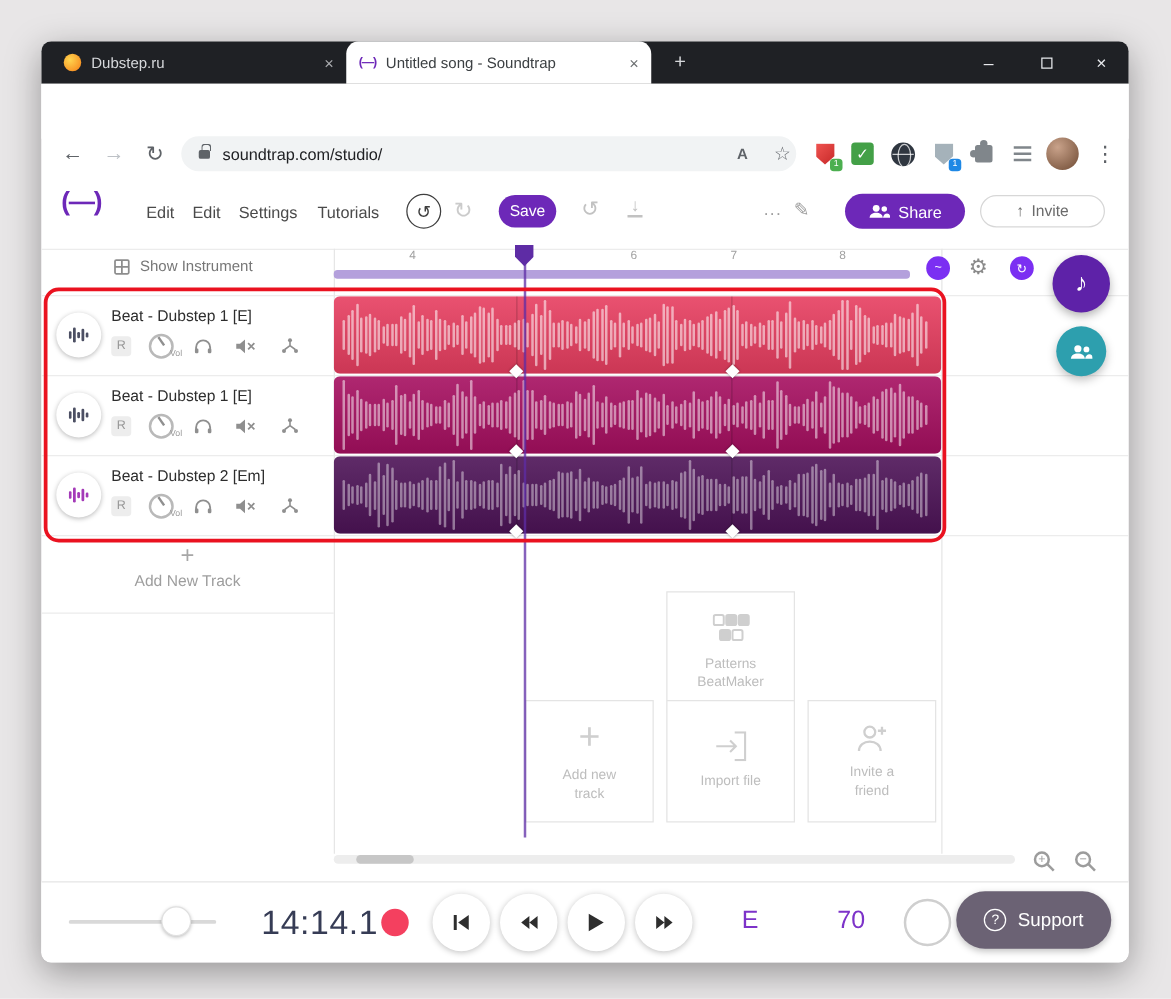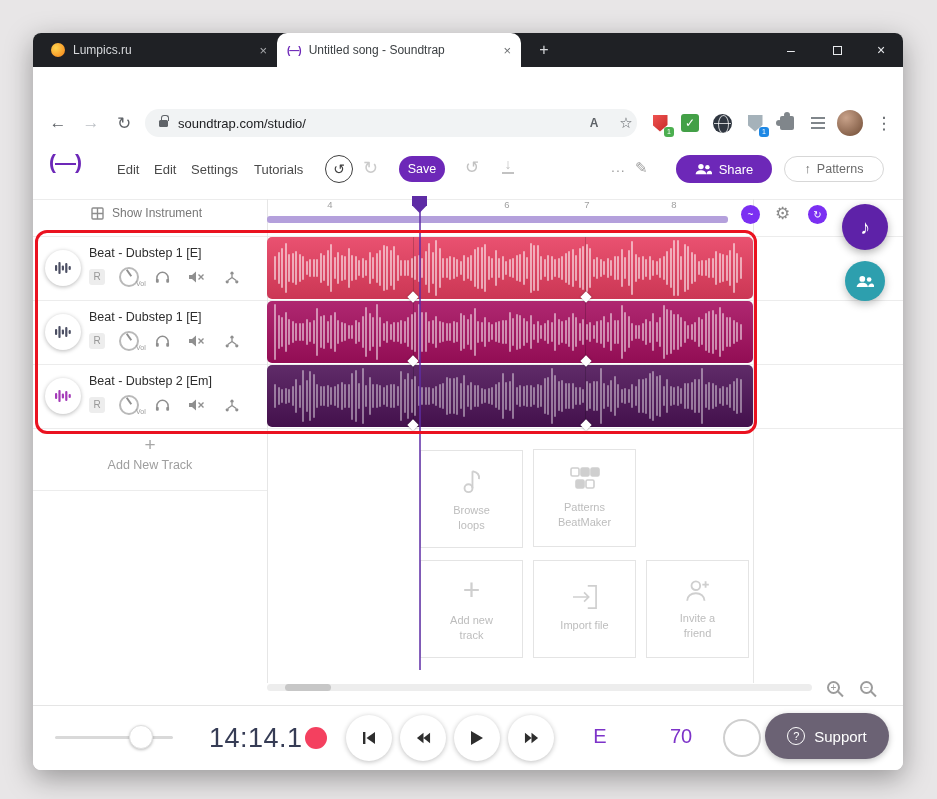--- a/index.html
+++ b/index.html
@@ -170,21 +170,21 @@
   .grid-ic { width:13px; height:13px; }
 </style>
 </head>
 <body>
 
 <div class="window">
 
   <div class="tabstrip">
     <div class="tab inactive">
       <span class="fav-lumpics"></span>
-      <span class="tab-title">Lumpics.ru</span>
+      <span class="tab-title">Dubstep.ru</span>
       <span class="tab-close">×</span>
     </div>
     <div class="tab active">
       <span class="fav-st">(—)</span>
       <span class="tab-title">Untitled song - Soundtrap</span>
       <span class="tab-close">×</span>
     </div>
     <div class="newtab">+</div>
     <div class="winctl" style="left:740px;">–</div>
     <div class="winctl" style="left:786px;">
@@ -253,21 +253,21 @@
     <svg width="17" height="12" viewBox="0 0 20 14" fill="#fff">
       <circle cx="7" cy="4.2" r="3.2"></circle>
         <path d="M0.8 13.2c0-3.2 3-4.8 6.2-4.8s6.2 1.6 6.2 4.8z"></path>
       <circle cx="14.6" cy="4.8" r="2.6"></circle>
         <path d="M13.4 13.2c.4-2.6 2-4 3.9-4 1.6 0 3 1.3 3 4z"></path>
     </svg>
     <span>Share</span>
   </div>
   <div class="upgrade-btn">
     <span>↑</span>
-    <span>Patterns</span>
+    <span>Invite</span>
   </div>
 
   <div class="hl" style="left:0;top:166px;width:870px;"></div>
   <div class="hl" style="left:0;top:203px;width:870px;"></div>
   <div class="hl" style="left:0;top:267px;width:870px;"></div>
   <div class="hl" style="left:0;top:331px;width:870px;"></div>
   <div class="hl" style="left:0;top:395px;width:870px;"></div>
   <div class="hl" style="left:0;top:457px;width:234px;"></div>
   <div class="vl" style="left:234px;top:166px;height:484px;"></div>
   <div class="vl" style="left:720px;top:166px;height:484px;"></div>
@@ -831,29 +831,21 @@
 
   <div class="ph-line"></div>
   <div class="ph-marker"></div>
   <div class="red-outline"></div>
 
   <div class="addtrack">
     <span class="plus">+</span>
     <span class="lbl">Add New Track</span>
   </div>
 
-  <div class="card" style="left:387px;top:417px;">
-    <svg width="24" height="28" viewBox="0 0 20 24" fill="none" stroke="currentColor" stroke-width="1.6">
-      <circle cx="7" cy="19" r="3.4"></circle>
-        <path d="M10.4 19V4.5"></path>
-        <path d="M10.4 4.5c4.5.8 6.2 3 5.6 6.8"></path>
-    </svg>
-    <span class="card-label">Browse loops</span>
-  </div>
-  <div class="card" style="left:500px;top:416px;">
+  <div class="card" style="left:500px;top:440px;">
     <svg width="30" height="24" viewBox="0 0 30 24" fill="none" stroke="currentColor" stroke-width="1.6">
       <rect x="1" y="1" width="8" height="8" rx="1.5"></rect>
         <rect x="11" y="1" width="8" height="8" rx="1.5" fill="currentColor"></rect>
         <rect x="21" y="1" width="8" height="8" rx="1.5" fill="currentColor"></rect>
       <rect x="6" y="13" width="8" height="8" rx="1.5" fill="currentColor"></rect>
         <rect x="16" y="13" width="8" height="8" rx="1.5"></rect>
     </svg>
     <span class="card-label">Patterns BeatMaker</span>
   </div>
   <div class="card" style="left:387px;top:527px;">

